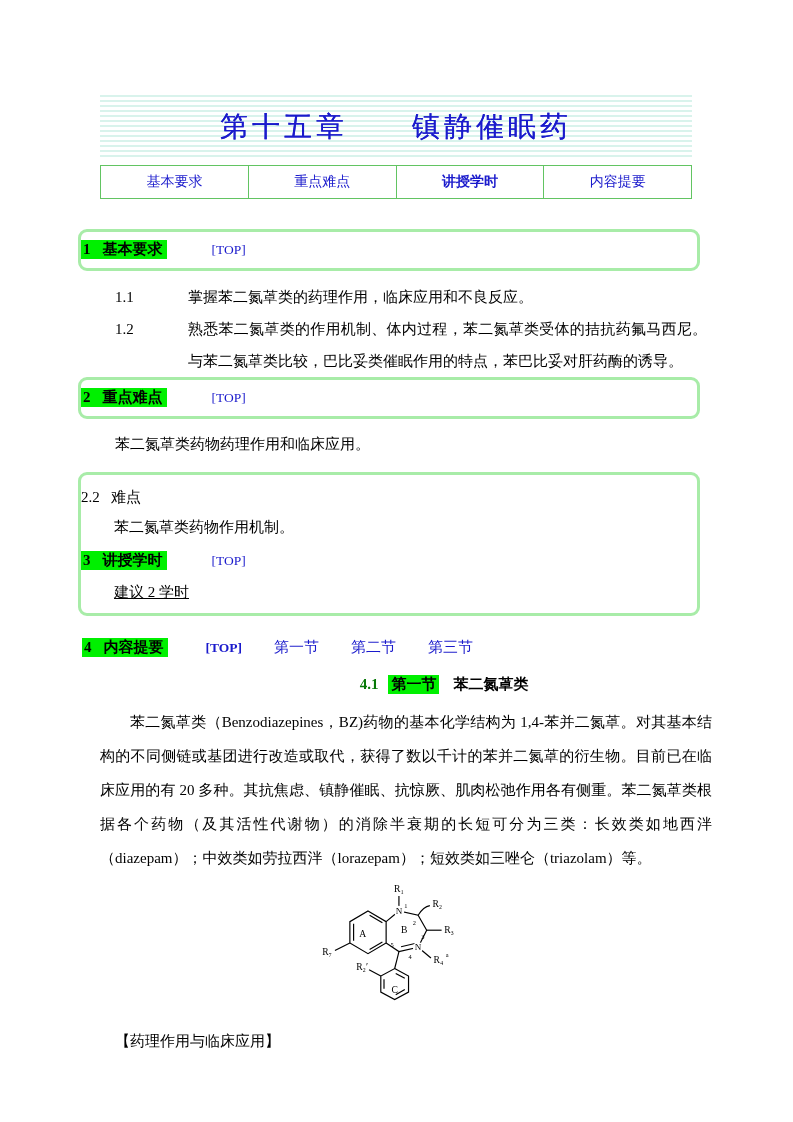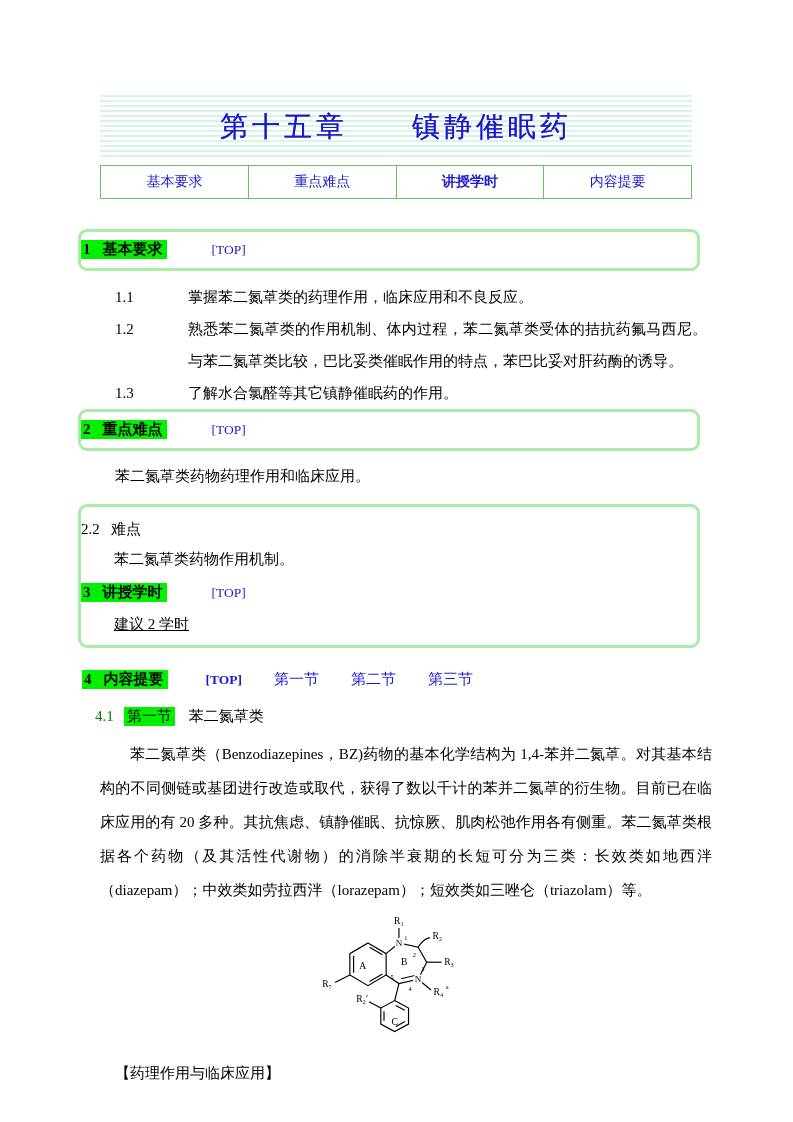--- a/index.html
+++ b/index.html
@@ -45,21 +45,21 @@
   
   .req-list{margin-top:10px;}
   .req-item{display:flex;margin-left:115px;width:592px;line-height:32px;gap:40px;}
   .req-num{width:33px;flex:none;}
   .req-text{flex:1;text-align:justify;}
   .plain-line{margin:10px 0 8px 115px;line-height:30px;}
   
   .sec4-row{margin:18px 0 0 82px;font-size:15px;line-height:26px;}
   .toc-link{color:#1a1acc;margin-left:32px;cursor:pointer;}
   
-  .sec41-row{margin:10px 0 0 95px;font-weight:normal;line-height:26px;}
+  .sec41-row{margin:10px 0 0 95px;font-weight:bold;line-height:26px;text-align:center;}
   .sec41-num{color:#067806;margin-right:10px;}
   .sec41-label{background:#00f000;padding:1px 3px 2px 3px;margin-right:14px;}
   
   .main-para{
     margin:8px 81px 0 100px;text-indent:2em;text-align:justify;
     line-height:34px;font-size:15px;
   }
   
   .structure-wrap{margin:4px 0 0 320px;width:160px;}
   .structure-wrap svg text{font-family:"Liberation Serif","DejaVu Serif",serif;}
@@ -87,24 +87,20 @@
 </div>
 
 <div class="req-list">
   <div class="req-item">
     <span class="req-num">1.1</span>
     <span class="req-text">掌握苯二氮䓬类的药理作用，临床应用和不良反应。</span>
   </div>
   <div class="req-item">
     <span class="req-num">1.2</span>
     <span class="req-text">熟悉苯二氮䓬类的作用机制、体内过程，苯二氮䓬类受体的拮抗药氟马西尼。与苯二氮䓬类比较，巴比妥类催眠作用的特点，苯巴比妥对肝药酶的诱导。</span>
-  </div>
-  <div class="req-item">
-    <span class="req-num">1.3</span>
-    <span class="req-text">了解水合氯醛等其它镇静催眠药的作用。</span>
   </div>
 </div>
 
 <div class="gbox gbox2">
   <div class="sec-head">
     <span class="hl-group"><span class="sec-num">2</span><span>重点难点</span></span><span class="top-link">[TOP]</span>
   </div>
 </div>
 
 <div class="plain-line">苯二氮䓬类药物药理作用和临床应用。</div>

